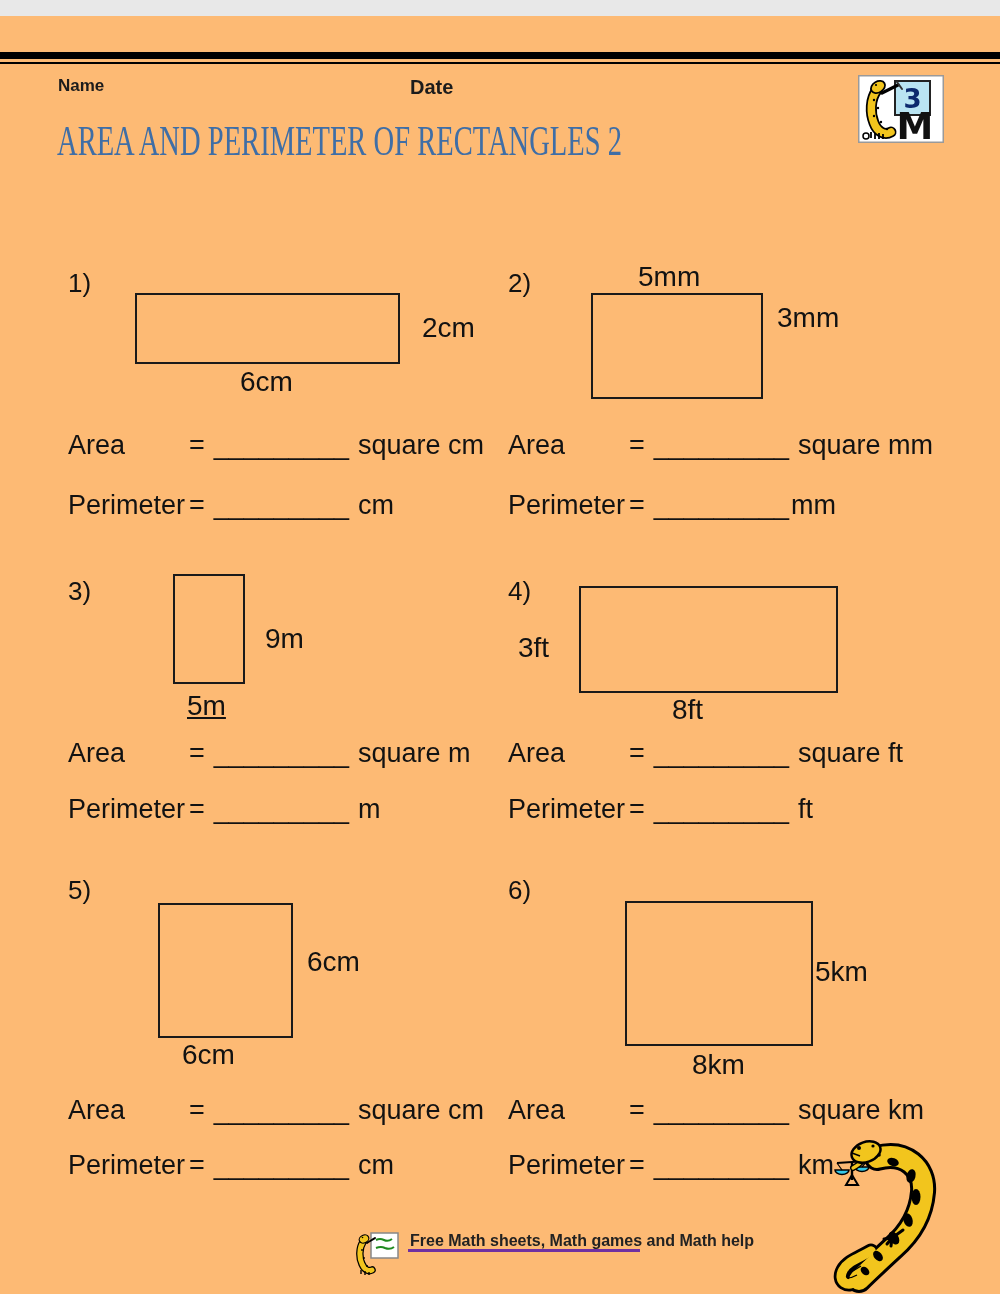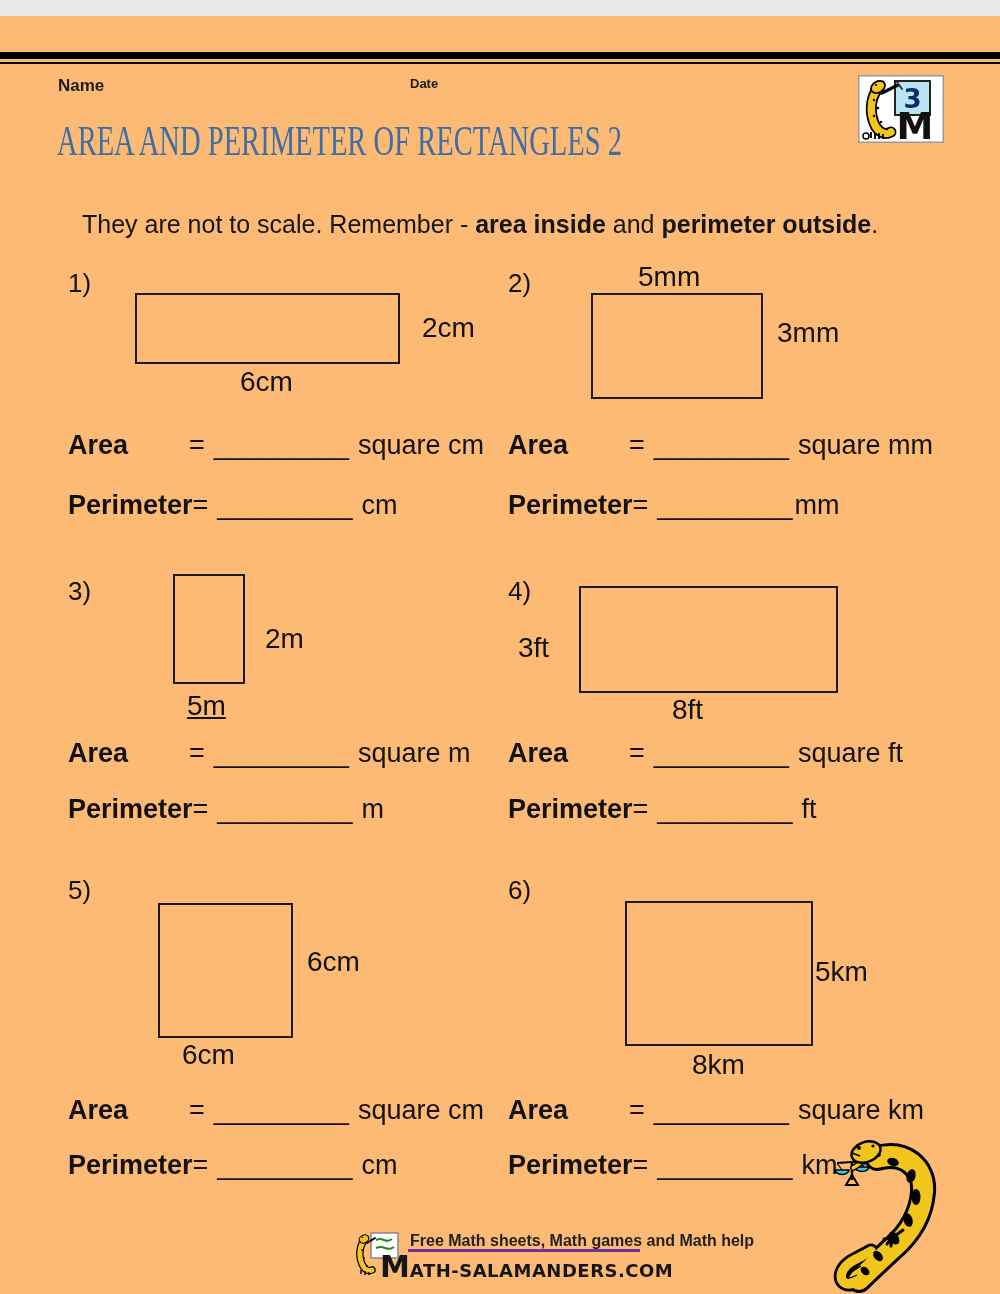--- a/index.html
+++ b/index.html
@@ -4,21 +4,21 @@
 <style>
   html,body{margin:0;padding:0;background:#e8e8e8;}
   .page{
     position:relative;width:1000px;height:1294px;margin:16px auto;
     background:#fdba74;font-family:"Liberation Sans",sans-serif;color:#121212;
     overflow:hidden;
   }
   .top-rule-thick{position:absolute;left:0;top:36px;width:1000px;height:7px;background:#000;}
   .top-rule-thin{position:absolute;left:0;top:46px;width:1000px;height:2px;background:#000;}
   .name-label{position:absolute;left:58px;top:60px;font-size:17px;font-weight:600;color:#1c1c1c;}
-  .date-label{position:absolute;left:410px;top:60px;font-size:13px;font-weight:600;color:#1c1c1c;}
+  .date-label{position:absolute;left:410px;top:60px;font-size:20px;font-weight:600;color:#1c1c1c;}
   .grade-logo{position:absolute;left:858px;top:59px;width:86px;height:68px;}
   .page-title{
     position:absolute;left:57px;top:101px;
     font-family:"Liberation Serif",serif;font-size:42px;font-weight:400;
     color:#3f6ea6;white-space:nowrap;
     transform:scaleX(0.68);transform-origin:0 50%;
   }
   .instr{position:absolute;font-size:25px;color:#151515;white-space:nowrap;}
   .instr1{left:135px;top:153px;}
   .instr2{left:82px;top:194px;}
@@ -40,28 +40,28 @@
   .rect{position:absolute;border:2px solid #1a1a1a;background:transparent;}
   #p1 .rect{left:75px;top:37px;width:261px;height:67px;}
   #p2 .rect{left:91px;top:37px;width:168px;height:102px;}
   #p3 .rect{left:113px;top:13px;width:68px;height:106px;}
   #p4 .rect{left:79px;top:25px;width:255px;height:103px;}
   #p5 .rect{left:98px;top:44px;width:131px;height:131px;}
   #p6 .rect{left:125px;top:42px;width:184px;height:141px;}
 
   .dim{position:absolute;font-size:28px;white-space:nowrap;}
   #p1 .dim-h{left:362px;top:56px;}  #p1 .dim-w{left:180px;top:110px;}
-  #p2 .dim-w{left:138px;top:5px;text-align:center;}   #p2 .dim-h{left:277px;top:61px;}
+  #p2 .dim-w{left:138px;top:5px;text-align:center;}   #p2 .dim-h{left:277px;top:46px;}
   #p3 .dim-h{left:205px;top:62px;}  #p3 .dim-w{left:127px;top:129px;text-decoration:underline;}
   #p4 .dim-h{left:18px;top:71px;}   #p4 .dim-w{left:172px;top:133px;}
   #p5 .dim-h{left:247px;top:87px;}  #p5 .dim-w{left:122px;top:180px;}
   #p6 .dim-h{left:315px;top:97px;}  #p6 .dim-w{left:192px;top:190px;}
 
   .ans{position:absolute;left:8px;font-size:27px;white-space:nowrap;display:flex;align-items:baseline;}
-  .ans .lab{display:inline-block;min-width:121px;font-weight:bold;}
+  .ans .lab{display:inline-block;min-width:121px;}
   .ans .eq{margin-right:9px;}
   .ans .unit{margin-left:9px;}
   #p1 .ans-area,#p2 .ans-area{top:174px;}
   #p1 .ans-peri,#p2 .ans-peri{top:234px;}
   #p3 .ans-area,#p4 .ans-area{top:177px;}
   #p3 .ans-peri,#p4 .ans-peri{top:233px;}
   #p5 .ans-area,#p6 .ans-area{top:236px;}
   #p5 .ans-peri,#p6 .ans-peri{top:291px;}
 
   .mascot{position:absolute;left:833px;top:1118px;width:135px;height:176px;}
@@ -103,21 +103,20 @@
       <circle cx="16" cy="41" r="1.2" fill="#000"></circle>
         <circle cx="23" cy="47" r="1.2" fill="#000"></circle>
       <circle cx="29" cy="54" r="1.2" fill="#000"></circle>
       <path d="M13,57 v6 M17,58 v6 M21,58 v6 M25,59 v5" stroke="#000" stroke-width="1.8"></path>
       <circle cx="8" cy="61" r="3" fill="none" stroke="#000" stroke-width="1.5"></circle>
     </g>
   </svg>
 
   <h1 class="page-title" style="margin:0;">AREA AND PERIMETER OF RECTANGLES 2</h1>
 
-  <div class="instr instr2"><span>They are not to scale. Remember - </span><b>area inside</b><span> and </span><b>perimeter outside</b><span>.</span></div>
 
   <div class="problem" id="p1">
     <div class="pnum">1)</div>
     <div class="rect"></div>
     <div class="dim dim-h">2cm</div>
     <div class="dim dim-w">6cm</div>
     <div class="ans ans-area">
       <span class="lab">Area</span>
         <span class="eq">=</span>
         <span class="blank">_________</span>
@@ -146,21 +145,21 @@
       <span class="lab">Perimeter</span>
         <span class="eq">=</span>
         <span class="blank">_________</span>
         <span class="unit" style="margin-left:2px">mm</span>
     </div>
   </div>
 
   <div class="problem" id="p3">
     <div class="pnum">3)</div>
     <div class="rect"></div>
-    <div class="dim dim-h">2m</div>
+    <div class="dim dim-h">9m</div>
     <div class="dim dim-w">5m</div>
     <div class="ans ans-area">
       <span class="lab">Area</span>
         <span class="eq">=</span>
         <span class="blank">_________</span>
         <span class="unit">square m</span>
     </div>
     <div class="ans ans-peri">
       <span class="lab">Perimeter</span>
         <span class="eq">=</span>
@@ -269,16 +268,15 @@
       <ellipse cx="10" cy="9" rx="5" ry="3.8" fill="#f2c51d" stroke="#000" stroke-width="1.2" transform="rotate(-25 10 9)"></ellipse>
       <circle cx="8.5" cy="7.5" r="0.8" fill="#000"></circle>
       <path d="M13,13 C16,11 18,10 21,8" stroke="#000" stroke-width="2" fill="none" stroke-linecap="round"></path>
       <circle cx="8" cy="20" r="0.9" fill="#000"></circle>
         <circle cx="10" cy="28" r="0.9" fill="#000"></circle>
       <circle cx="13" cy="36" r="0.9" fill="#000"></circle>
       <path d="M7,40 v4 M11,41 v4 M15,42 v3" stroke="#000" stroke-width="1.4"></path>
     </svg>
     <div class="tagline">Free Math sheets, Math games and Math help</div>
     <div class="purple-rule"></div>
-    <div class="wordmark"><span class="wm-m">M</span><span class="wm-rest">ATH-SALAMANDERS.COM</span></div>
   </div>
 
 </div>
 
 </body></html>

